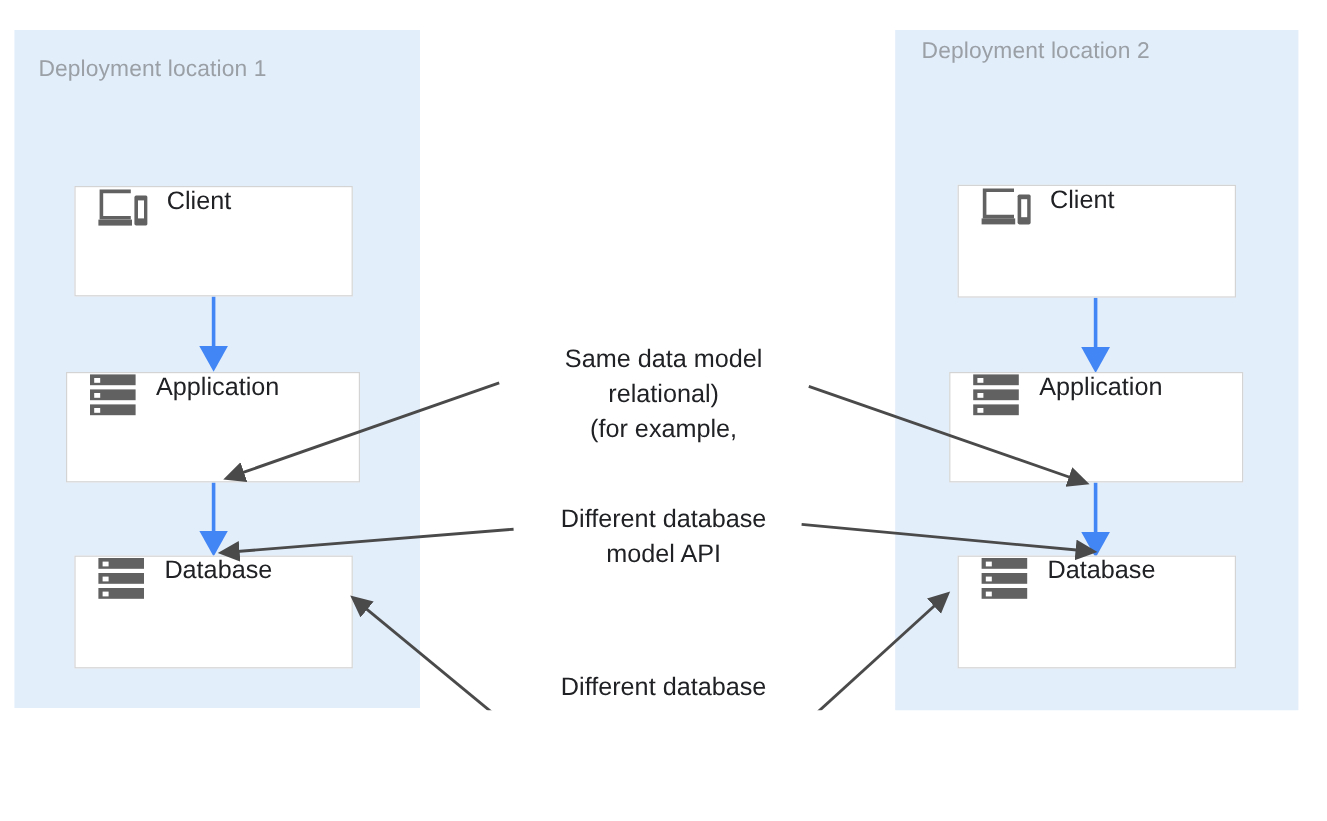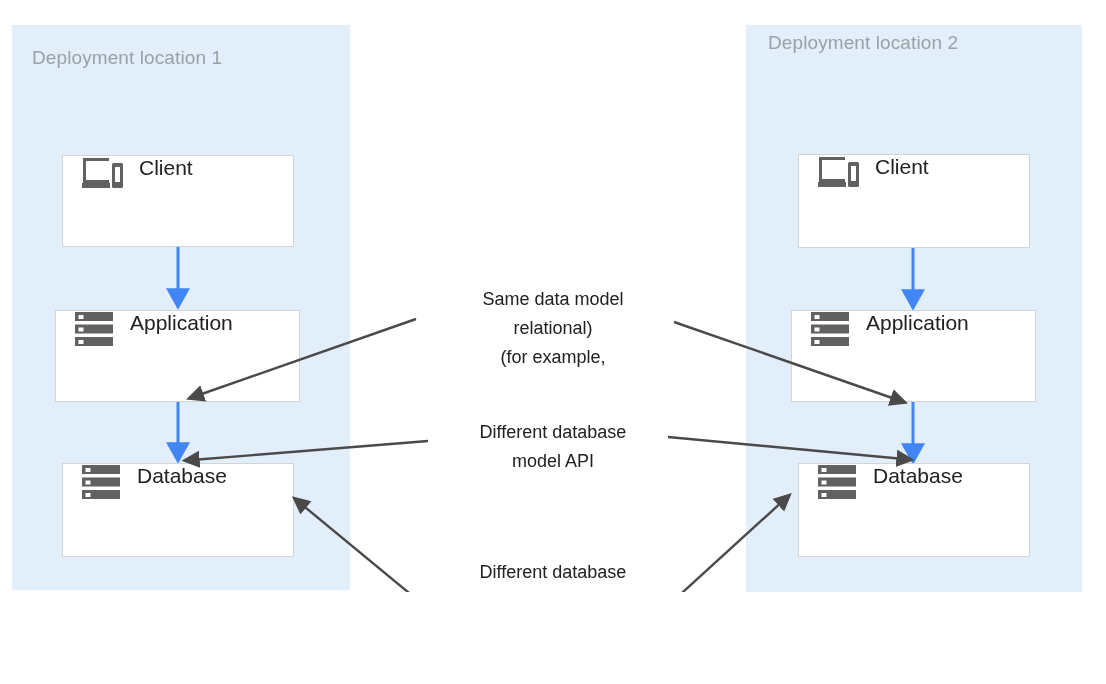--- a/index.html
+++ b/index.html
@@ -56,21 +56,21 @@
     top: 0;
     width: 1106px;
     height: 684px;
     pointer-events: none;
   }
   .flow-svg { z-index: 2; }
   .anno-svg { z-index: 4; }
   .anno-label {
     position: absolute;
     text-align: center;
-    font-size: 18px;
+    font-size: 21px;
     line-height: 29px;
     color: #202124;
     font-family: "Liberation Sans", sans-serif;
     z-index: 5;
   }
 </style>
 </head>
 <body>
 
 <div id="canvas">

